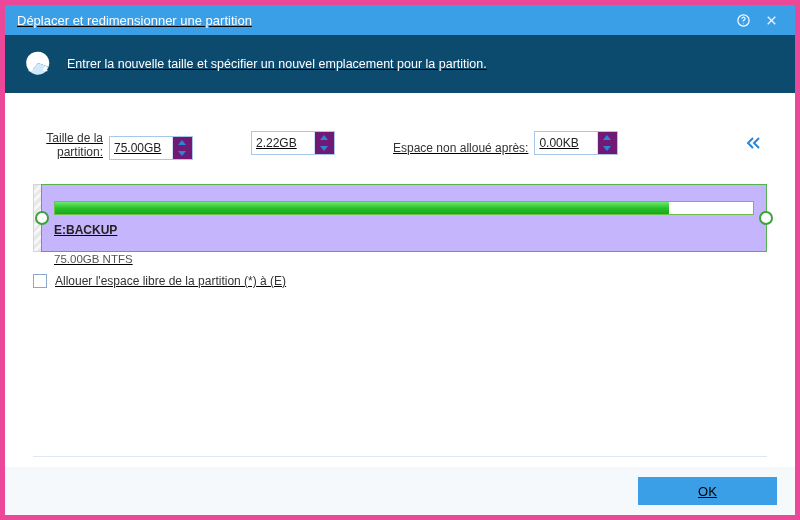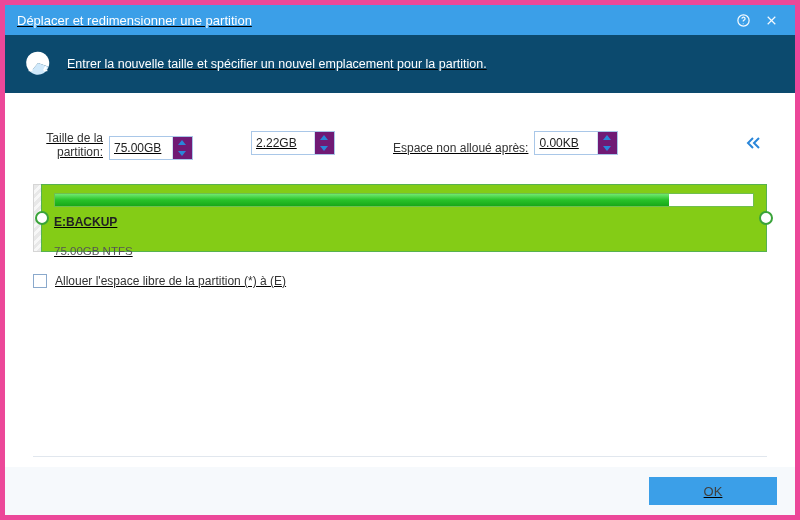--- a/index.html
+++ b/index.html
@@ -103,23 +103,23 @@
         -45deg,
         #e8e8e8 0, #e8e8e8 3px,
         #f7f7f7 3px, #f7f7f7 6px
       );
       border: 1px solid #d5d5d5;
       border-right: none;
     }
     .partition-block {
       flex: 1;
       border: 1px solid #56b24f;
-      background: #84cc16;
+      background: #c4b5fd;
       position: relative;
-      padding: 8px 12px 6px 12px;
+      padding: 16px 12px 6px 12px;
     }
     .usage-bar {
       height: 14px;
       width: 100%;
       border: 1px solid #6fbf4f;
       background: #fff;
       position: relative;
       overflow: hidden;
     }
     .usage-fill {
@@ -157,23 +157,23 @@
       background: #e1e7ee;
     }
     .footer {
       background: #f6f9fc;
       height: 48px;
       display: flex; align-items: center; justify-content: flex-end;
       padding: 0 18px;
     }
     .btn-primary {
       background: #3b9fe8;
-      color: #404040;
+      color: #000000;
       border: none;
-      width: 128px; height: 28px;
+      width: 139px; height: 28px;
       font-size: 13px;
       cursor: pointer;
     }
   </style>
 </head>
 <body>
 
 <div class="window">
 
   <div class="titlebar">

